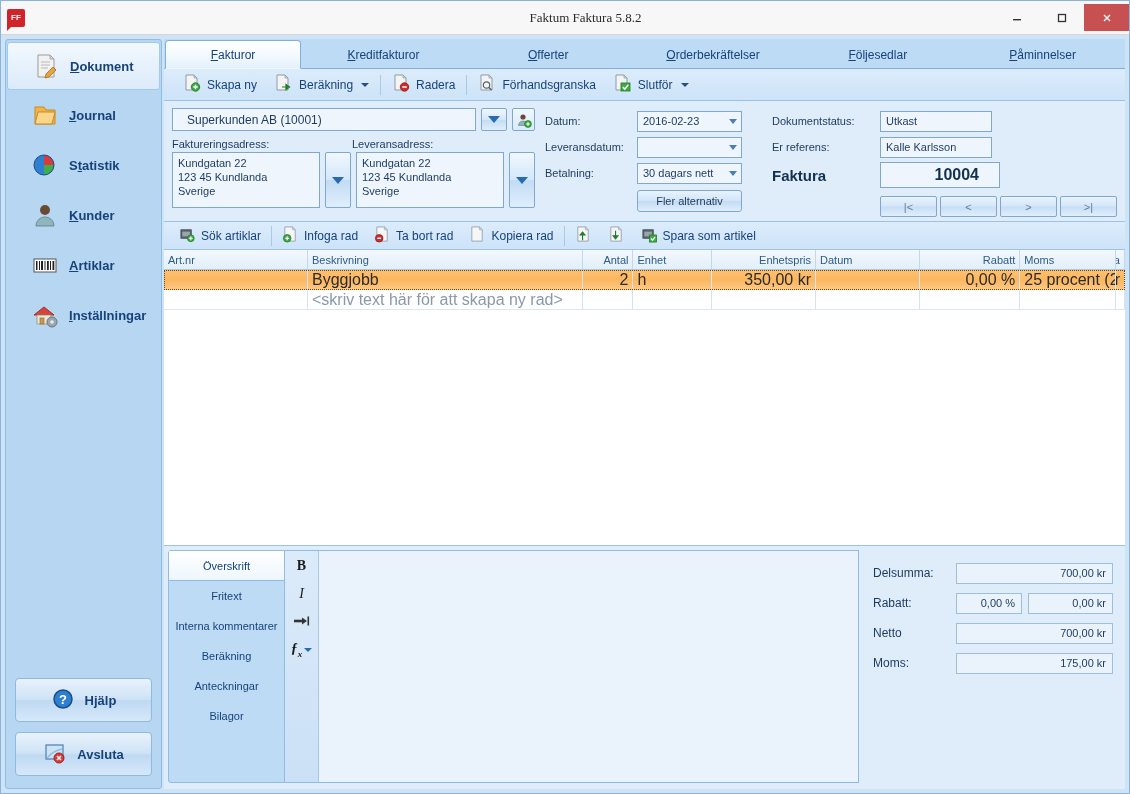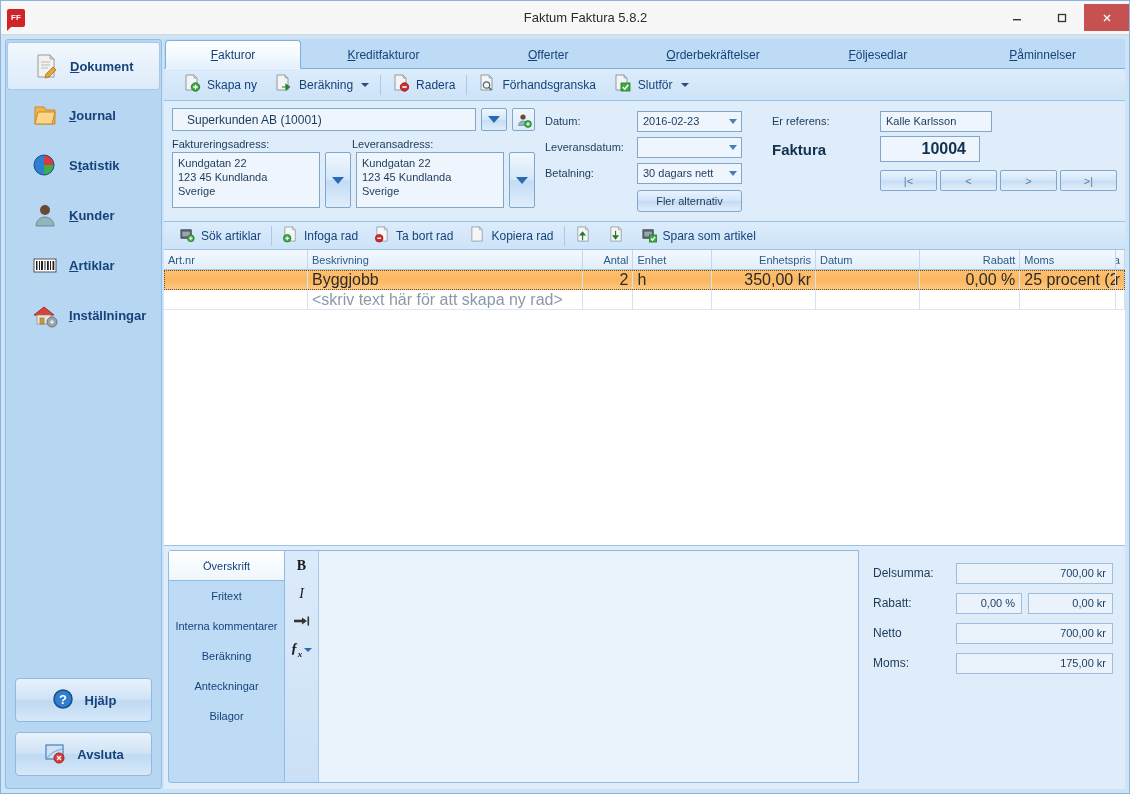--- a/index.html
+++ b/index.html
@@ -33,21 +33,21 @@
     color: #fff; font-size: 8px; font-weight: bold;
     display: flex; align-items: center; justify-content: center;
     position: relative;
   }
   .app-badge:after {
     content: ""; position: absolute; left: 0; bottom: -4px;
     border-left: 4px solid #d1232a; border-bottom: 4px solid transparent;
   }
   .title-text {
     position: absolute; left: 0; right: 0; text-align: center;
-    font-size: 13px; color: #2b2b2b; font-family: Liberation Sans, sans-serif;
+    font-size: 13px; color: #2b2b2b; font-family: Liberation Serif, serif;
     pointer-events: none;
     padding-left: 41px;
   }
   .win-buttons { margin-left: auto; display: flex; height: 27px; }
   .win-btn {
     width: 45px; height: 27px; display: flex; align-items: center; justify-content: center;
     color: #333; font-size: 12px;
   }
   .win-btn.close { background: #c75050; color: #fff; }
   .win-btn svg { display: block; }
@@ -207,24 +207,24 @@
   .col-right { flex: 1; padding-left: 20px; }
   .r-lbl { width: 108px; font-size: 11px; color: #1b3a5c; }
   .r-combo {
     width: 112px; height: 21px;
     background: #eef5fd; border: 1px solid #7fa8cc;
     display: flex; align-items: center; padding: 0 4px 0 5px;
     font-size: 11px; color: #1b3a5c;
   }
   .doctype { font-size: 15px; font-weight: bold; color: #12314f; width: 108px; }
   .docnum {
-    width: 100px; height: 26px;
+    width: 120px; height: 26px;
     background: #eef5fd; border: 1px solid #7fa8cc;
     display: flex; align-items: center; justify-content: flex-end;
-    padding-right: 13px; font-size: 16px; font-weight: bold; color: #12314f;
+    padding-right: 20px; font-size: 16px; font-weight: bold; color: #12314f;
   }
   .nav-btns { display: flex; gap: 3px; margin-top: 6px; margin-left: 108px; }
   .nav-btn {
     width: 57px; height: 21px;
     background: linear-gradient(to bottom, #e9f3fd 0%, #d4e7f9 48%, #c6ddf5 52%, #e1eefb 100%);
     border: 1px solid #7fa8cc; border-radius: 2px;
     display: flex; align-items: center; justify-content: center;
     font-size: 11px; color: #5b7f9f;
   }
 
@@ -587,20 +587,27 @@
             <div class="combo">
               <span>30 dagars nett</span>
               <span class="tri-s"></span>
             </div>
           </div>
           <div class="more-btn">Fler alternativ</div>
         </div>
 
         <div class="col-right">
           <div class="fld-row">
+            <span class="r-lbl">Dokumentstatus:</span>
+            <div class="r-combo">
+              <span>Utkast</span>
+              <span class="tri-s"></span>
+            </div>
+          </div>
+          <div class="fld-row">
             <span class="r-lbl">Er referens:</span>
             <div class="r-combo">Kalle Karlsson</div>
           </div>
           <div class="fld-row" style="height:30px;">
             <span class="doctype">Faktura</span>
             <div class="docnum">10004</div>
           </div>
           <div class="nav-btns">
             <div class="nav-btn">|&lt;</div>
             <div class="nav-btn">&lt;</div>

